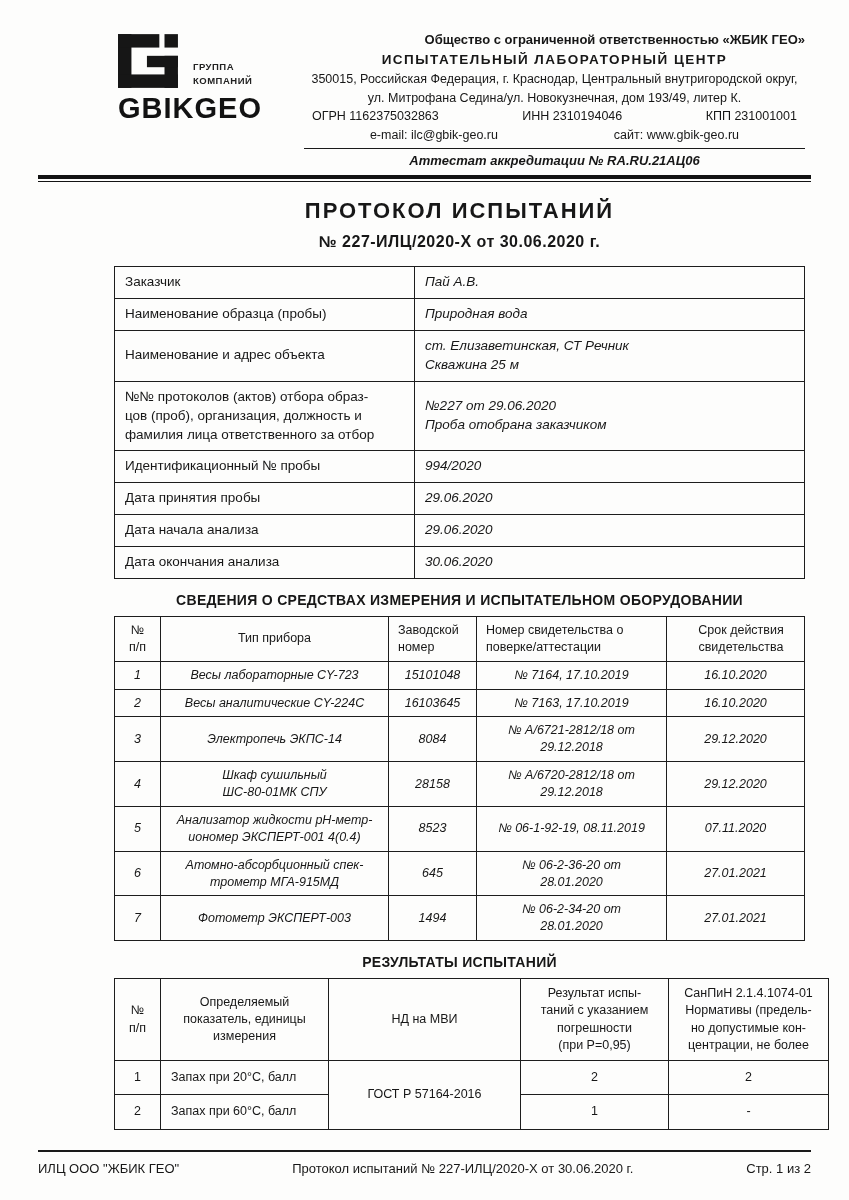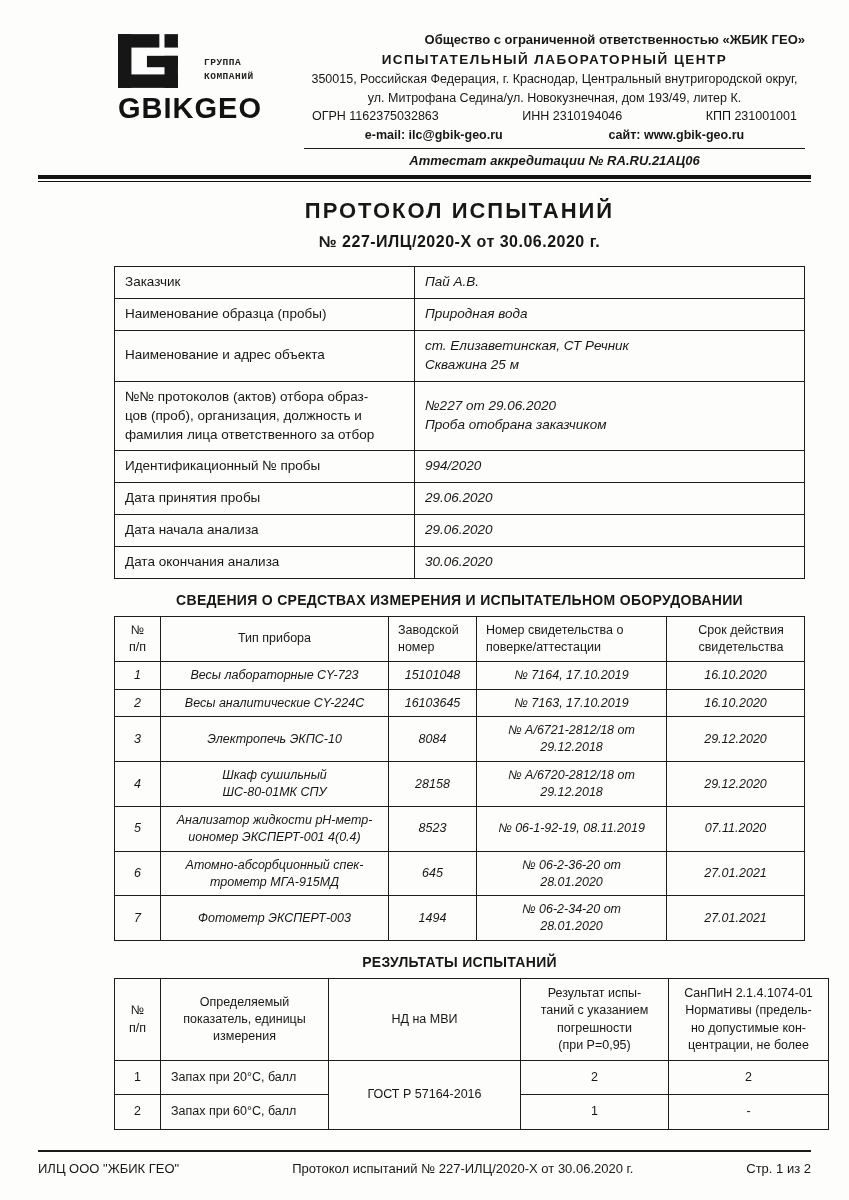--- a/index.html
+++ b/index.html
@@ -15,42 +15,42 @@
   }
   .pre { white-space: pre-line; }
 
   
   .header-row {
     display: flex;
     margin: 28px 44px 0 118px;
     align-items: flex-start;
   }
   .logo-block { width: 186px; flex: 0 0 auto; padding-top: 6px; }
-  .logo-top { display: flex; align-items: flex-start; gap: 24px; font-family: Liberation Mono, monospace; }
+  .logo-top { display: flex; align-items: flex-end; gap: 13px; }
   .logo-group {
     font-size: 9.5px;
     letter-spacing: 0.5px;
     color: #222;
     line-height: 1.5;
     padding-top: 22px;
     font-weight: bold;
   }
   .logo-brand {
     font-weight: bold;
     font-size: 29px;
     letter-spacing: 1px;
     color: #121212;
     margin-top: 4px;
   }
   .org-block { flex: 1 1 auto; text-align: center; padding-top: 2px; }
   .org-line1 { font-size: 13px; font-weight: bold; line-height: 1.5; text-align: right; }
   .org-line2 { font-size: 13.5px; font-weight: bold; letter-spacing: 1.5px; line-height: 1.55; }
   .org-addr { font-size: 12.5px; line-height: 1.45; }
   .org-registry { display: flex; justify-content: space-between; font-size: 12.5px; line-height: 1.5; padding: 0 8px; }
-  .org-contacts { display: flex; justify-content: space-around; font-size: 12.5px; font-weight: bold; line-height: 1.5; padding: 1px 8px 3px 8px; }
+  .org-contacts { display: flex; justify-content: space-around; font-size: 12.5px; font-weight: normal; line-height: 1.5; padding: 1px 8px 3px 8px; }
   .org-accred {
     border-top: 1.5px solid #1a1a1a;
     font-size: 13px;
     font-weight: bold;
     font-style: italic;
     padding-top: 4px;
     margin-top: 0;
   }
   .double-rule {
     margin: 7px 38px 0 38px;
@@ -239,21 +239,21 @@
         </tr>
         <tr>
           <td>2</td>
           <td>Весы аналитические CY-224C</td>
           <td>16103645</td>
           <td>№ 7163, 17.10.2019</td>
           <td>16.10.2020</td>
         </tr>
         <tr>
           <td>3</td>
-          <td>Электропечь ЭКПС-10</td>
+          <td>Электропечь ЭКПС-14</td>
           <td>8084</td>
           <td>№ А/6721-2812/18 от
 29.12.2018</td>
           <td>29.12.2020</td>
         </tr>
         <tr>
           <td>4</td>
           <td>Шкаф сушильный
 ШС-80-01МК СПУ</td>
           <td>28158</td>

